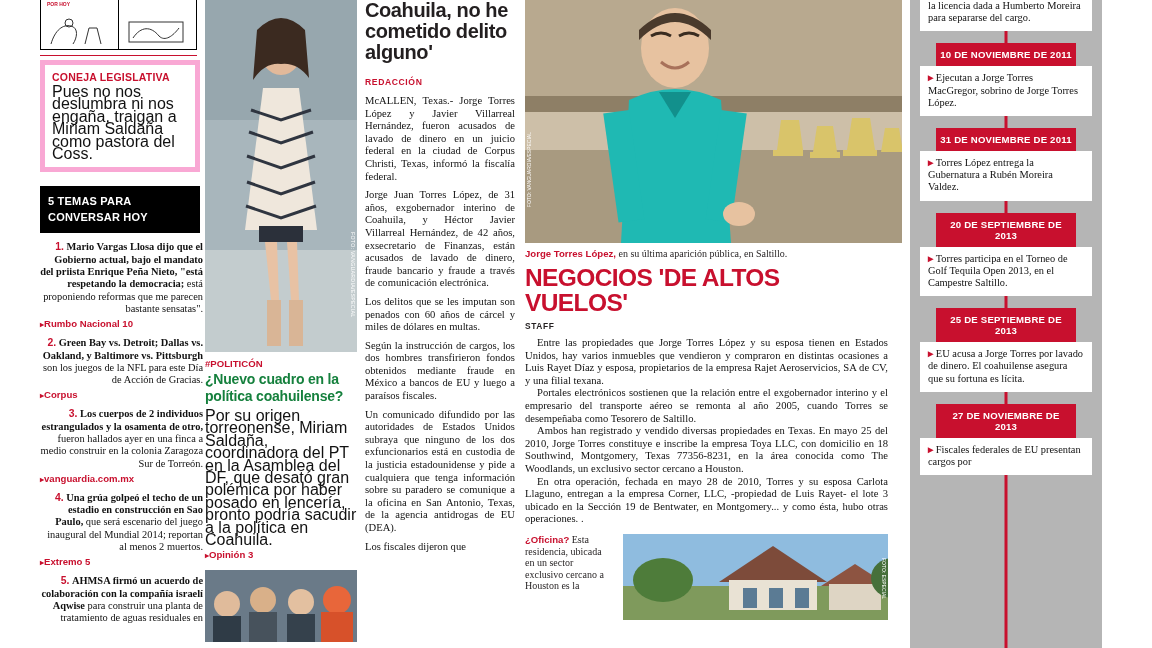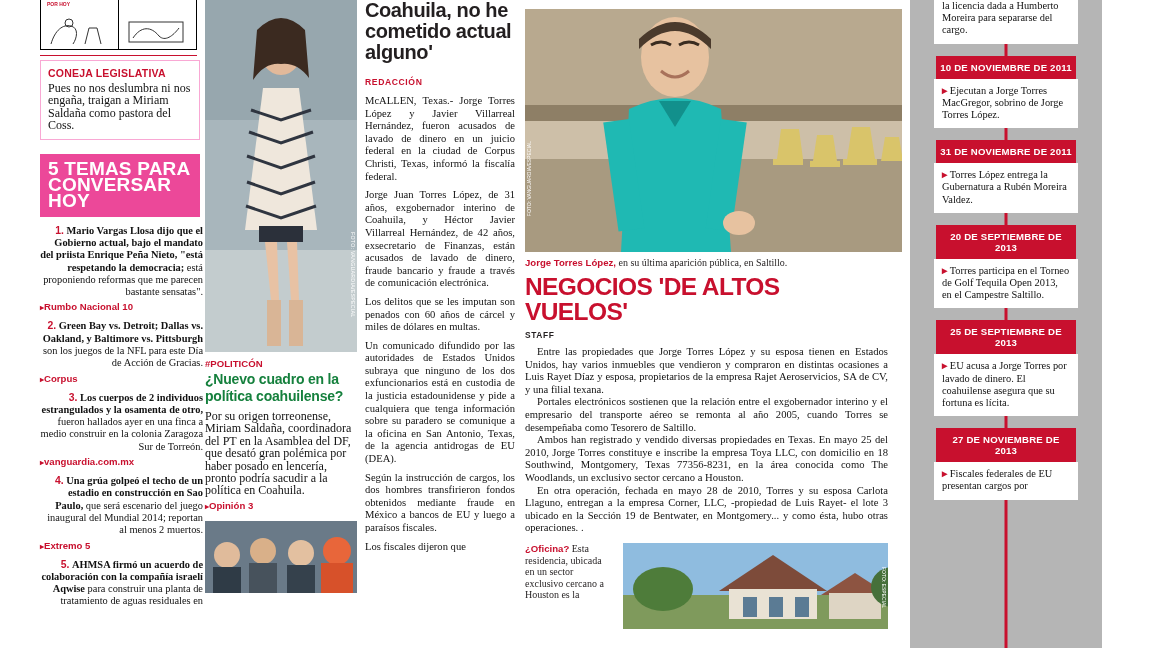--- a/index.html
+++ b/index.html
@@ -36,32 +36,32 @@
   }
 
   .redline-thin { border-top: 1px solid #c8102e; margin: 5px 0 4px; }
 
   .kicker-red {
     color: #c8102e; font-family: "Liberation Sans", sans-serif;
     font-weight: bold; font-size: 10.5px; letter-spacing: .2px;
     margin-bottom: 3px;
   }
   .body-sm {
-    font-size: 12px; line-height: 12.4px; color: #111;
-    font-family: Liberation Serif, serif;
+    font-size: 16px; line-height: 12.4px; color: #111;
+    font-family: Liberation Sans, sans-serif;
   }
   .box-outline {
-    border: 1px solid #f9a8d4; padding: 6px 7px 7px; width: 160px;
+    border: 5px solid #f9a8d4; padding: 6px 7px 7px; width: 160px;
     margin-top: 2px;
   }
 
   .temas-head {
-    background: #ec4899; color: #fff;
+    background: #000000; color: #fff;
     font-family: "Liberation Sans", sans-serif;
-    font-weight: bold; font-size: 19px; line-height: 16px;
+    font-weight: bold; font-size: 11px; line-height: 16px;
     padding: 7px 8px 8px; width: 160px; margin-top: 14px;
     letter-spacing: .2px;
   }
 
   .tema { margin-top: 8px; width: 163px; }
   .tema p {
     font-size: 10.4px; line-height: 12.3px; color: #111; text-align: right;
   }
   .tema .num { color: #c8102e; font-weight: bold; font-family: "Liberation Sans", sans-serif; }
   .tema .bold { font-weight: bold; }
@@ -110,21 +110,21 @@
     font-weight: bold; font-size: 8.6px; letter-spacing: .6px;
     margin-top: 14px;
   }
   .col3 p {
     font-size: 10.6px; line-height: 12.6px; color: #111; text-align: justify;
     margin-top: 6px;
   }
   .col3 p.first { margin-top: 8px; }
 
   
-  .col4 { width: 385px; flex: none; padding-right: 22px; position: relative; margin-top: 9px; }
+  .col4 { width: 385px; flex: none; padding-right: 22px; position: relative; }
   .main-photo {
     width: 377px; height: 243px; position: relative; overflow: hidden;
     background: linear-gradient(170deg,#d7cfc0 0%,#b9ad99 55%,#8d8372 100%);
   }
   .mp-credit {
     position: absolute; left: 1px; top: 132px;
     writing-mode: vertical-rl; transform: rotate(180deg);
     font-size: 5px; color: #fff; font-family: "Liberation Sans", sans-serif;
   }
   .caption {
@@ -176,21 +176,21 @@
   }
   .tl-item { position: relative; z-index: 2; }
   .tl-date {
     background: #c8102e; color: #fff;
     font-family: "Liberation Sans", sans-serif; font-weight: bold;
     font-size: 9.6px; line-height: 11px; text-align: center;
     padding: 6px 4px; width: 140px; margin: 0 auto;
     letter-spacing: .2px;
   }
   .tl-text {
-    background: #fff; width: 144px; margin: 0 auto;
+    background: #fff; width: 172px; margin: 0 auto;
     padding: 6px 8px 7px; font-size: 10.4px; line-height: 12.2px;
     color: #111; position: relative;
   }
   .tl-text .bullet { color: #c8102e; font-weight: bold; }
   .tl-gap { height: 12px; }
 </style>
 </head>
 <body>
 
 <div class="page">
@@ -294,27 +294,27 @@
           <rect x="44" y="42" width="28" height="30" fill="#47525c"></rect>
         <circle cx="96" cy="32" r="13" fill="#e3c0a0"></circle>
           <rect x="82" y="44" width="28" height="28" fill="#35414c"></rect>
         <circle cx="132" cy="30" r="14" fill="#e8663a"></circle>
           <rect x="116" y="42" width="32" height="30" fill="#d7512a"></rect>
       </svg>
     </div>
   </div>
 
   <div class="col3">
-    <div class="head-big">Coahuila, no he cometido actual alguno'</div>
+    <div class="head-big">Coahuila, no he cometido delito alguno'</div>
     <div class="byline">REDACCIÓN</div>
     <p class="first">McALLEN, Texas.- Jorge Torres López y Javier Villarreal Hernández, fueron acusados de lavado de dinero en un juicio federal en la ciudad de Corpus Christi, Texas, informó la fiscalía federal.</p>
     <p>Jorge Juan Torres López, de 31 años, exgobernador interino de Coahuila, y Héctor Javier Villarreal Hernández, de 42 años, exsecretario de Finanzas, están acusados de lavado de dinero, fraude bancario y fraude a través de comunicación electrónica.</p>
     <p>Los delitos que se les imputan son penados con 60 años de cárcel y miles de dólares en multas.</p>
+    <p>Según la instrucción de cargos, los dos hombres transfirieron fondos obtenidos mediante fraude en México a bancos de EU y luego a paraísos fiscales.</p>
     <p>Un comunicado difundido por las autoridades de Estados Unidos subraya que ninguno de los dos exfuncionarios está en custodia de la justicia estadounidense y pide a cualquiera que tenga información sobre su paradero se comunique a la oficina en San Antonio, Texas, de la agencia antidrogas de EU (DEA).</p>
-    <p>Según la instrucción de cargos, los dos hombres transfirieron fondos obtenidos mediante fraude en México a bancos de EU y luego a paraísos fiscales.</p>
     <p>Los fiscales dijeron que</p>
   </div>
 
   <div class="col4">
     <div class="main-photo">
       <svg width="377" height="243" viewBox="0 0 377 243">
         <rect width="377" height="243" fill="#cdbfa8"></rect>
         <rect x="0" y="0" width="377" height="96" fill="#b8a98f"></rect>
         <rect x="0" y="96" width="377" height="16" fill="#8e7f66"></rect>
         <rect x="0" y="150" width="377" height="93" fill="#a89a80"></rect>

